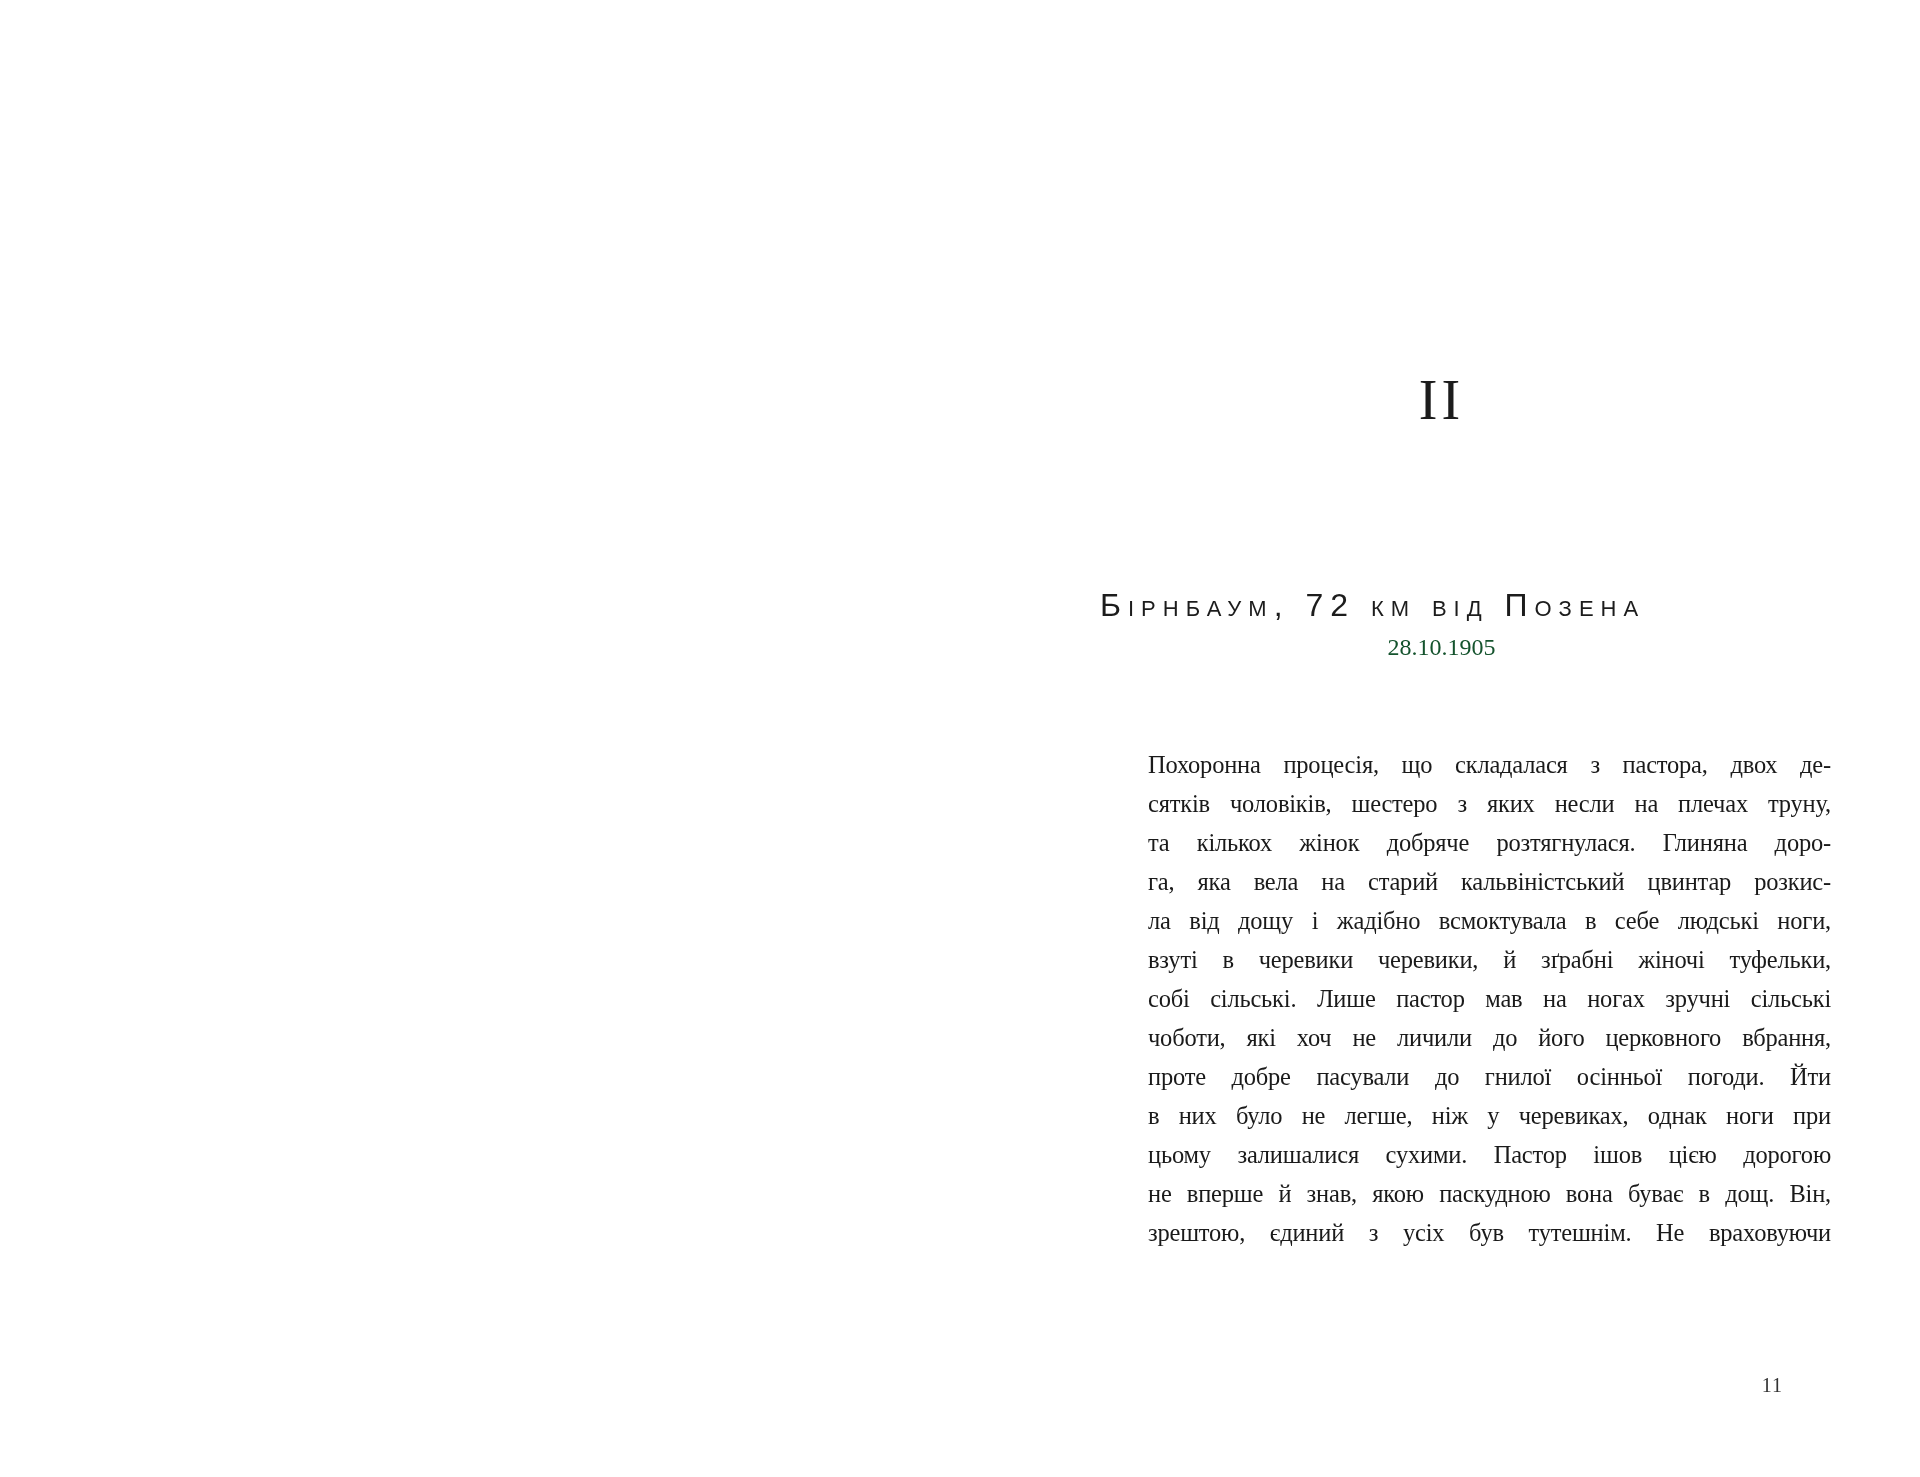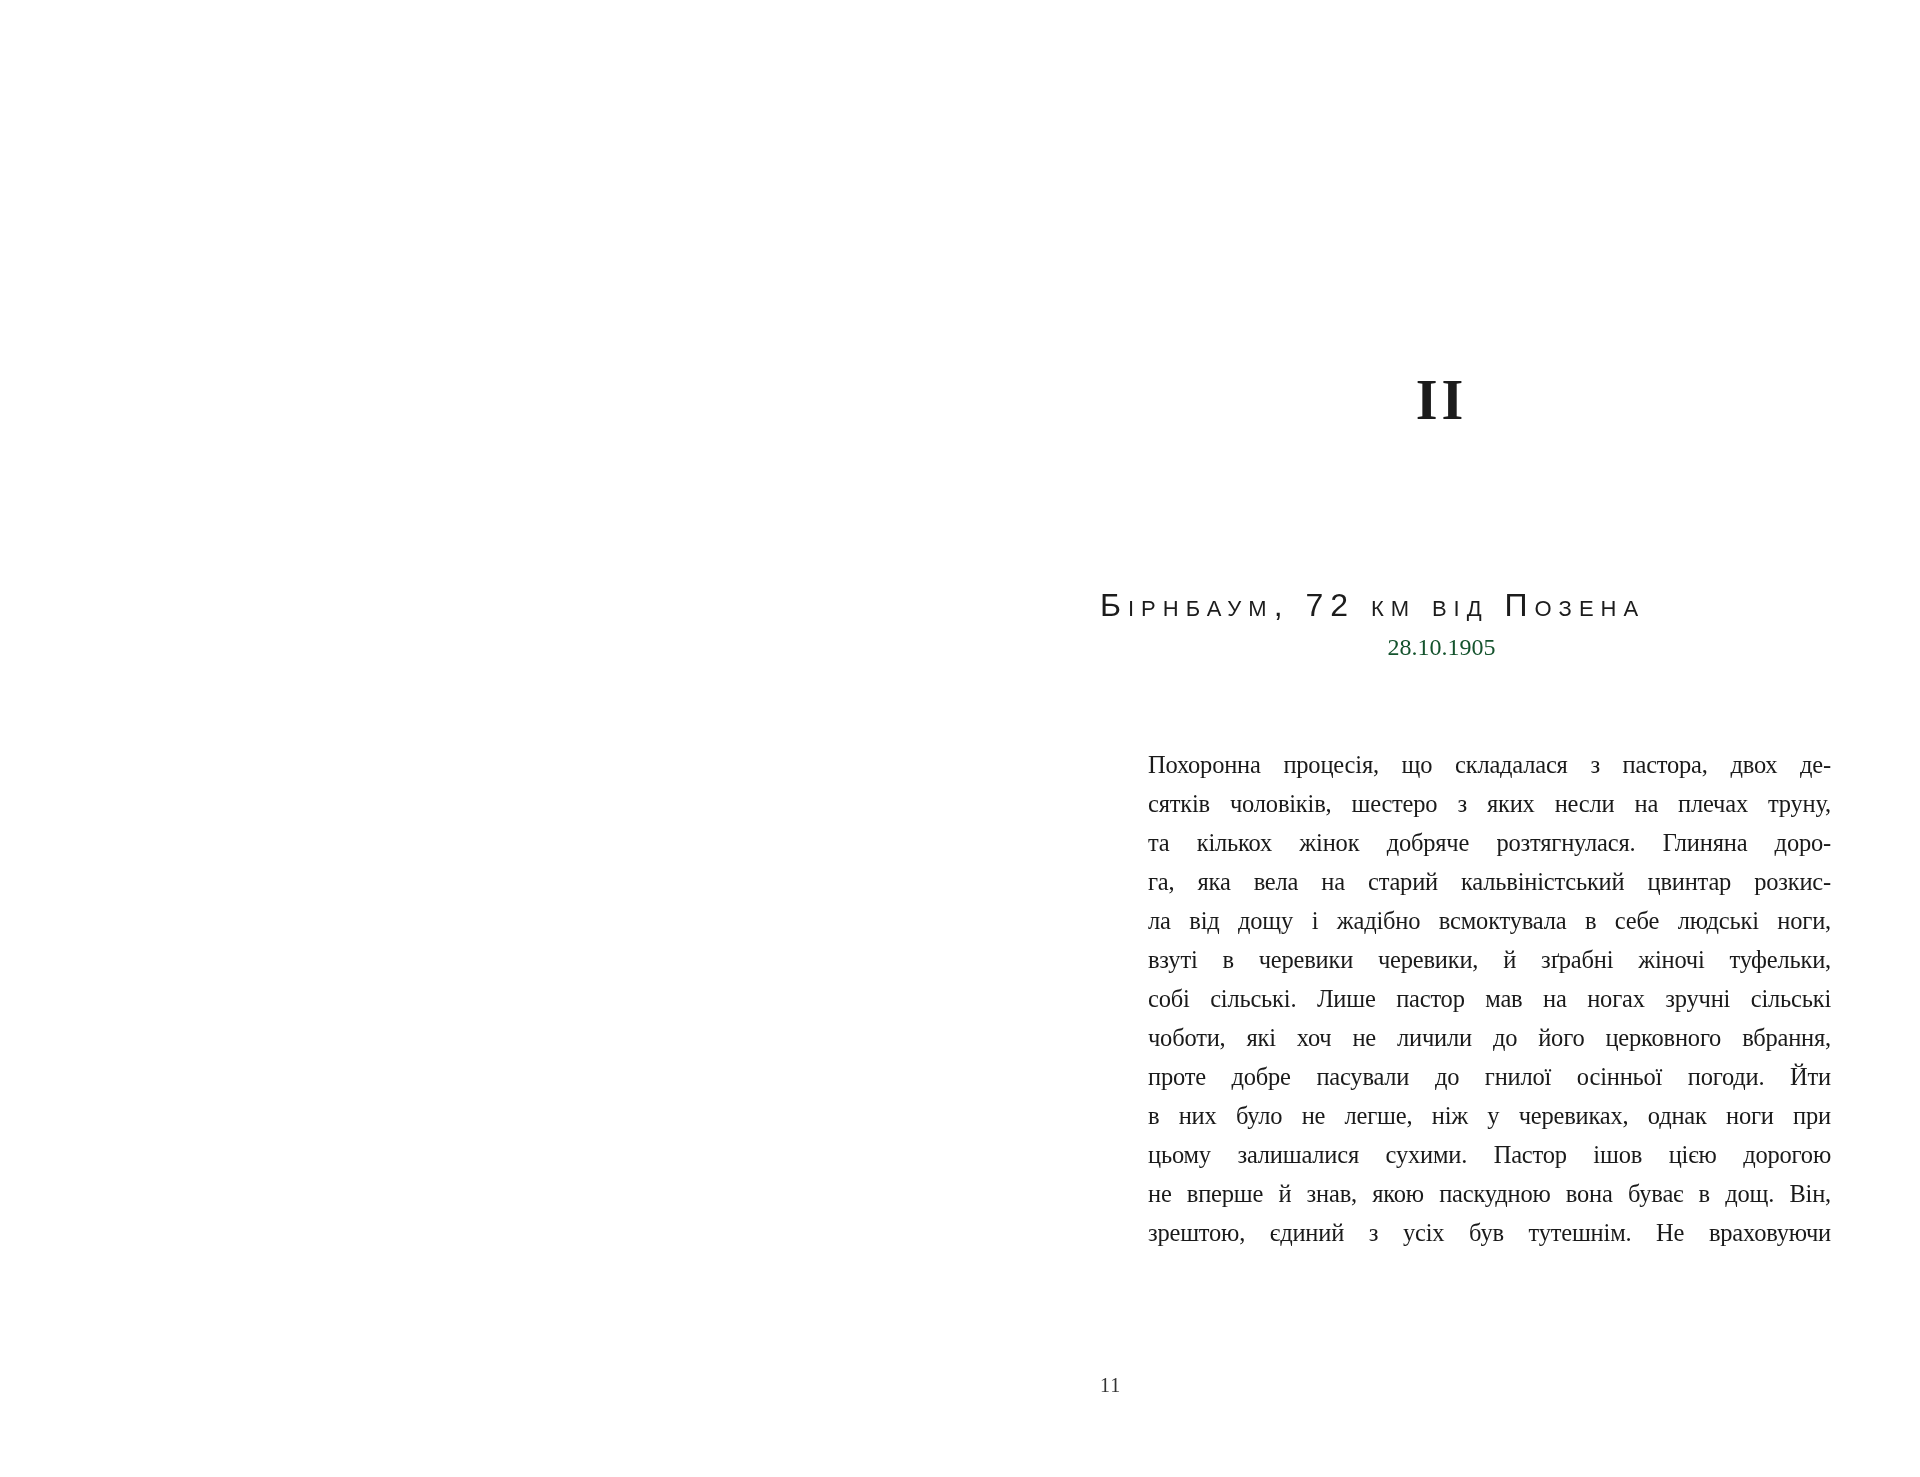--- a/index.html
+++ b/index.html
@@ -36,21 +36,20 @@
       position: absolute;
       left: 1100px;
       width: 683px;
       top: 370px;
       text-align: center;
       font-size: 56px;
       line-height: 60px;
       letter-spacing: 4px;
       color: #1c1c1c;
       font-family: "Liberation Serif", serif;
-      font-weight: bold;
     }
     .chapter-place {
       position: absolute;
       left: 1100px;
       width: 683px;
       top: 588px;
       text-align: left;
       font-size: 32px;
       line-height: 34px;
       letter-spacing: 7px;
@@ -86,21 +85,21 @@
       text-align-last: justify;
       color: #1a1a1a;
       font-family: "Liberation Serif", serif;
       letter-spacing: -0.2px;
     }
     .page-number {
       position: absolute;
       left: 1100px;
       width: 683px;
       top: 1372px;
-      text-align: left;
+      text-align: right;
       font-size: 20px;
       line-height: 26px;
       color: #333333;
       font-family: "Liberation Serif", serif;
       letter-spacing: 1px;
     }
   </style>
 </head>
 <body>
 

